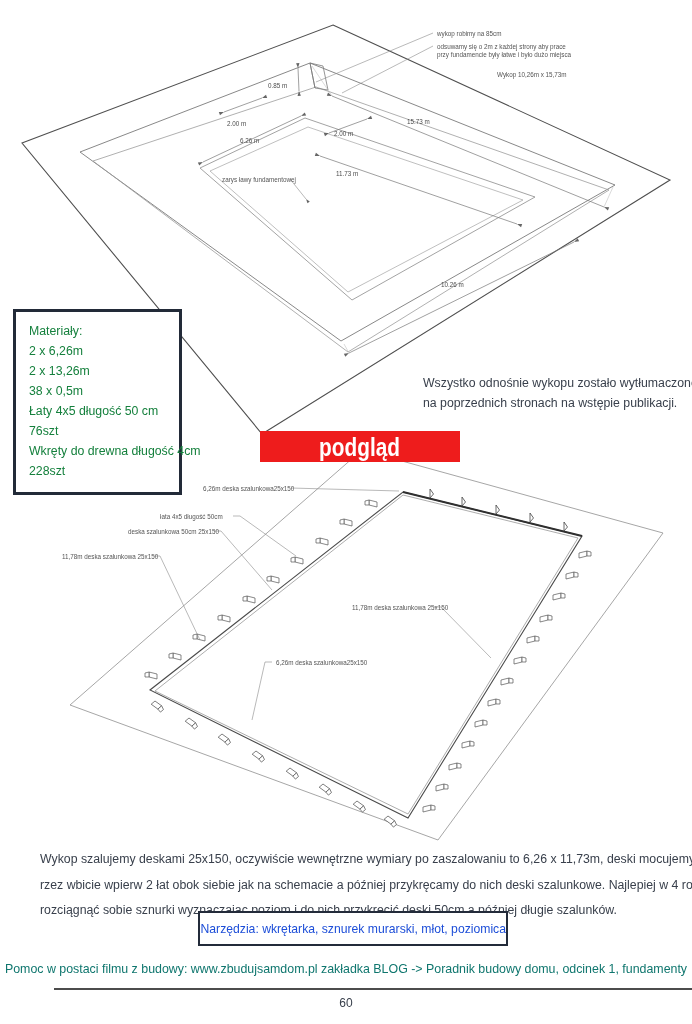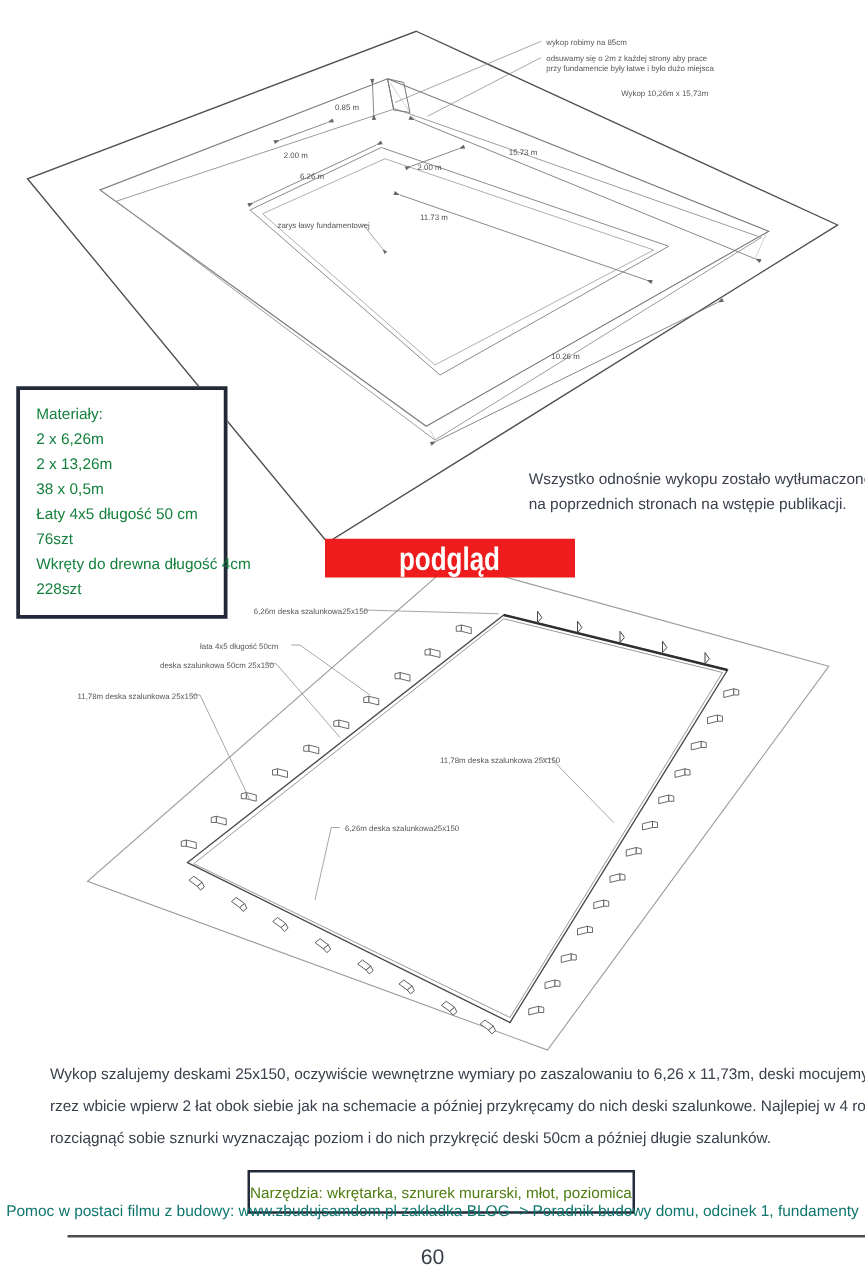--- a/index.html
+++ b/index.html
@@ -24,27 +24,27 @@
   #preview-banner{left:260px;top:431px;width:200px;height:31px;background:#ee1c1c;
     display:flex;align-items:center;justify-content:center;}
   #preview-banner .bt{display:inline-block;transform:scaleX(0.8);font-size:26px;
     font-weight:800;color:#ffffff;letter-spacing:0px;line-height:1;}
 
   #body-paragraph{left:40px;top:847px;width:650px;font-size:12.3px;line-height:25.5px;
     color:#39404c;}
   #body-paragraph div{white-space:nowrap;}
 
   #tools-box{left:198px;top:911px;width:306px;height:31px;border:2px solid #232b3a;
-    background:#fff;display:flex;align-items:center;justify-content:flex-start;
-    font-size:12.2px;color:#4d7c0f;white-space:nowrap;margin-top:25px;}
+    background:#fff;display:flex;align-items:center;justify-content:flex-end;
+    font-size:12.2px;color:#1d4ed8;white-space:nowrap;}
 
   #footer-help{left:0;top:962px;width:692px;text-align:center;font-size:12.4px;
     color:#0f766e;white-space:nowrap;}
   #footer-rule{left:54px;top:988px;width:638px;height:2px;background:#4c4c4c;}
-  #page-number{left:0;top:996px;width:692px;text-align:center;font-size:17px;
+  #page-number{left:0;top:996px;width:692px;text-align:center;font-size:12px;
     color:#39404c;}
 </style>
 </head>
 <body>
 
 <div id="page">
 
   <svg id="diagram-canvas" viewBox="0 0 692 1024" xmlns="http://www.w3.org/2000/svg">
     <defs>
       <marker id="arr" markerWidth="9" markerHeight="8" refX="1" refY="4" orient="auto-start-reverse">

